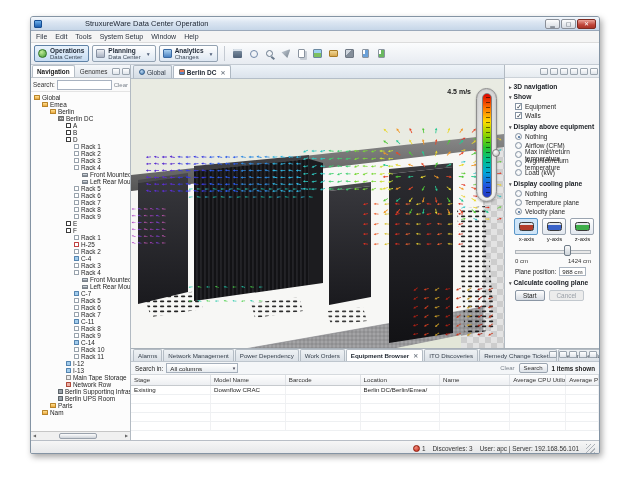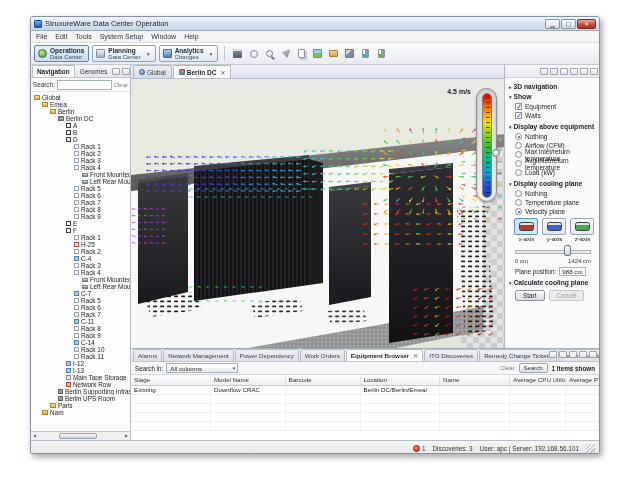--- a/index.html
+++ b/index.html
@@ -6,21 +6,21 @@
   *{box-sizing:border-box;font-family:"Liberation Sans",sans-serif;}
   #stage{position:relative;width:640px;height:480px;background:#fff;overflow:hidden;}
 
   
   .window{position:absolute;left:30px;top:16px;width:570px;height:438px;background:#f0f0f0;
     border:1px solid #8494a4;border-radius:3px 3px 2px 2px;box-shadow:2px 3px 6px rgba(0,0,0,.35);
     display:flex;flex-direction:column;overflow:hidden;}
   .titlebar{height:14px;background:linear-gradient(#f4f8fc,#dce6f2 40%,#c6d6e8);border-bottom:1px solid #9aa8ba;
     display:flex;align-items:center;padding:0 3px;flex:none;}
   .title-icon{width:8px;height:8px;border-radius:1px;background:linear-gradient(#6cb0ec,#1e5fae);border:1px solid #174e92;margin-right:3px;flex:none;}
-  .title-text{font-size:7.5px;color:#1c2430;flex:1;white-space:nowrap;overflow:hidden;}
+  .title-text{font-size:7.5px;color:#1c2430;flex:1;white-space:nowrap;overflow:hidden;margin-left:40px;}
   .winbtns{display:flex;gap:1px;}
   .winbtn{width:15px;height:10px;border:1px solid #8a8f98;border-radius:2px;background:linear-gradient(#fdfdfd,#d6dbe2);
     font-size:6px;line-height:8px;text-align:center;color:#3a4450;}
   .winbtn.close{width:19px;background:linear-gradient(#eba49a,#c0453a 60%,#a83428);color:#fff;border-color:#7e2a20;}
 
   .menubar{height:12px;background:#f4f4f4;border-bottom:1px solid #dcdcdc;display:flex;align-items:center;
     padding:0 5px;gap:8px;flex:none;}
   .menu-item{font-size:7px;color:#2c3440;}
 
   .toolbar{height:22px;background:linear-gradient(#fbfcfd,#e7ebf1);border-bottom:1px solid #c3cad2;

